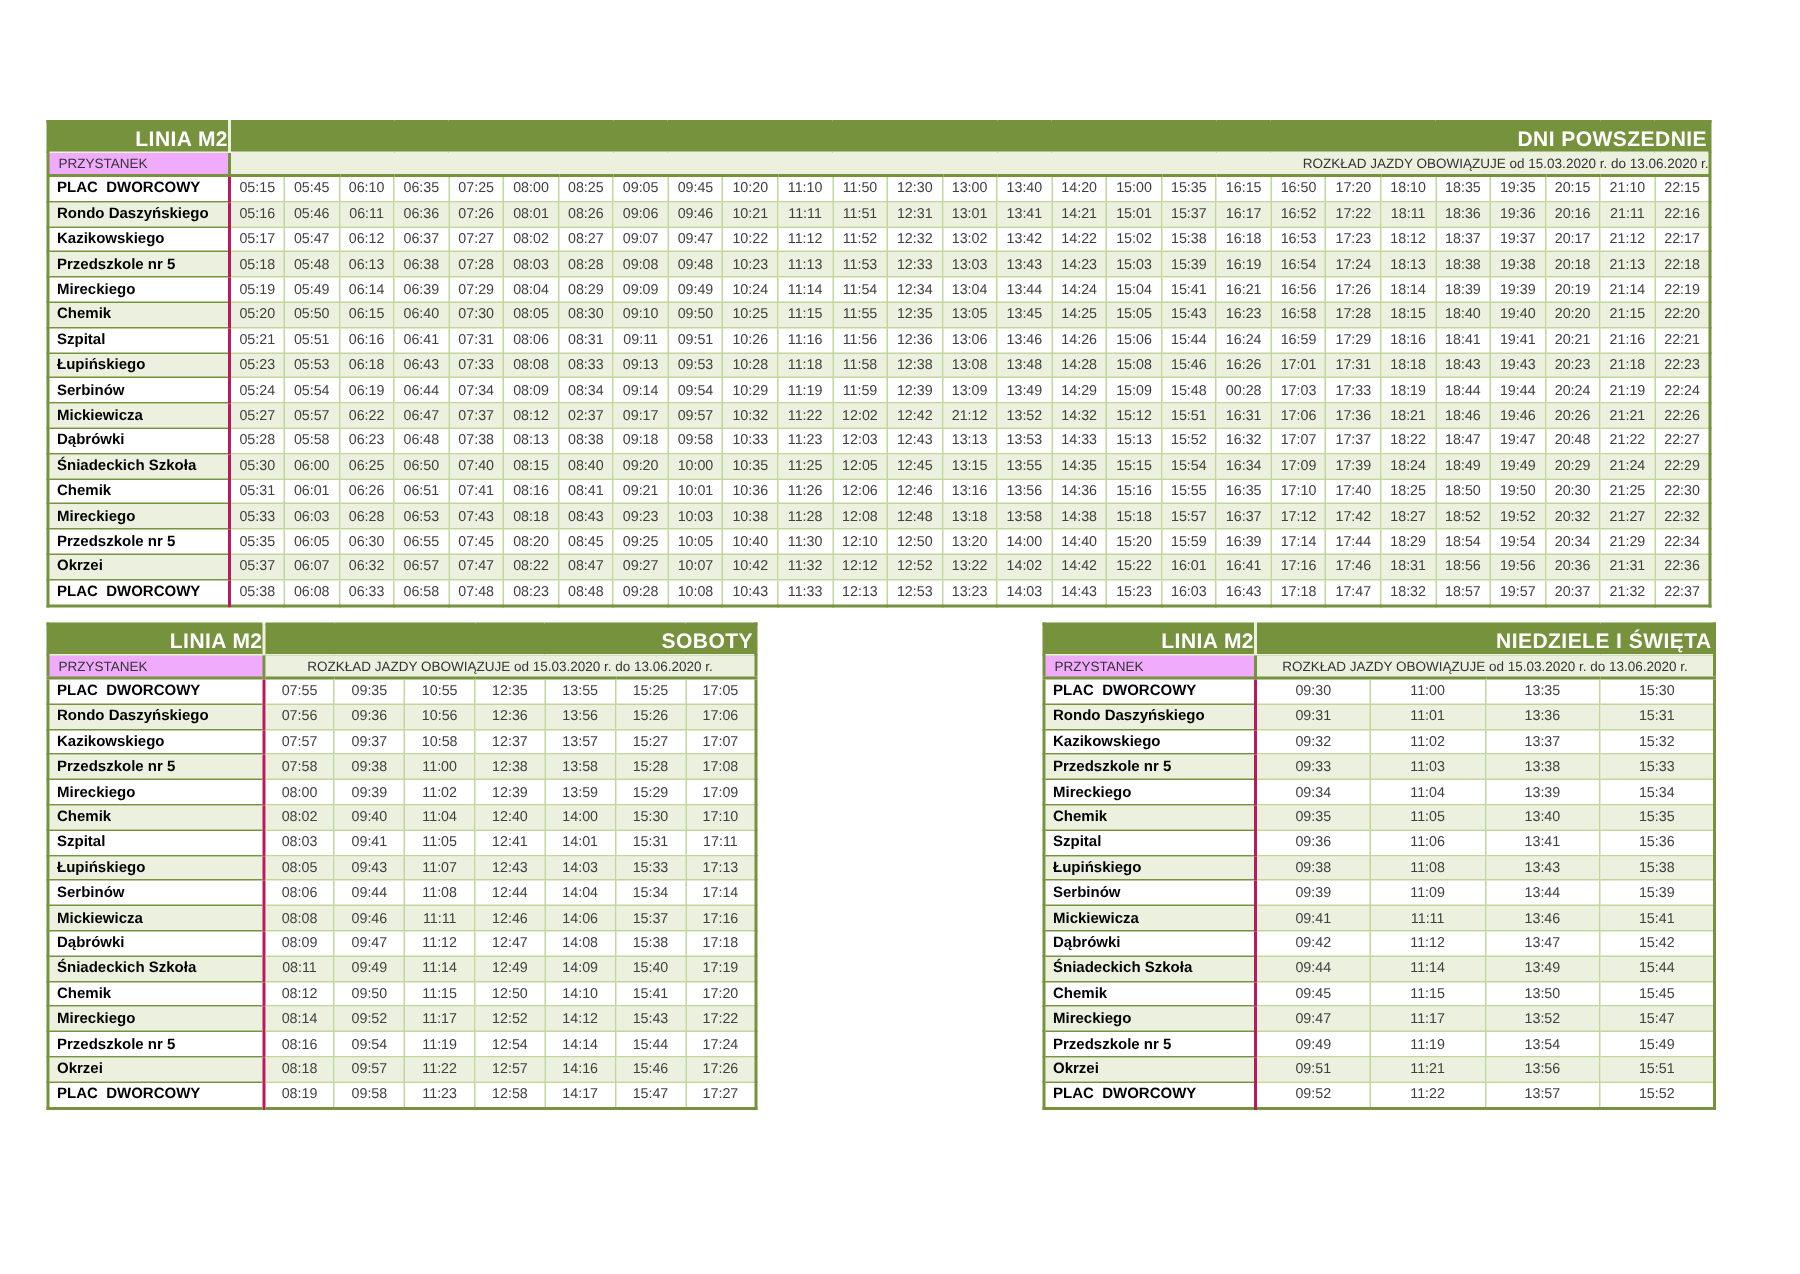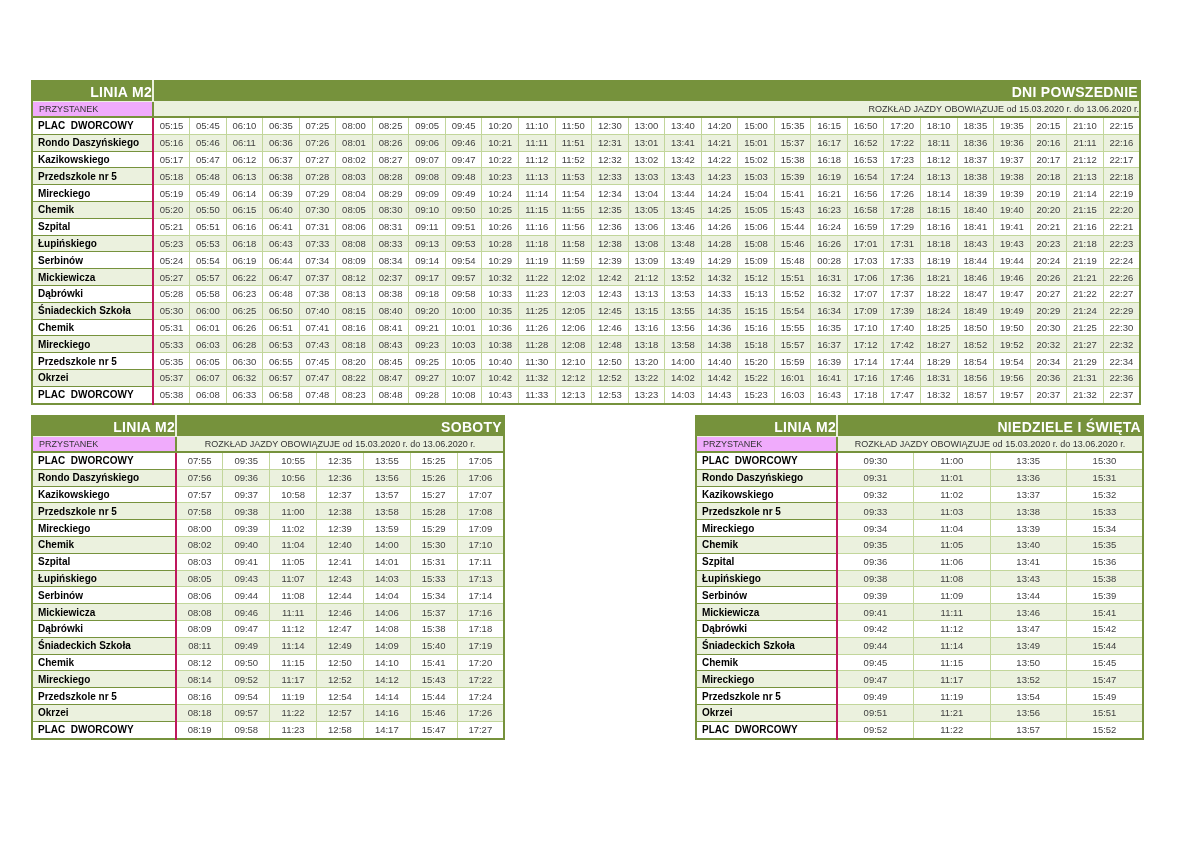--- a/index.html
+++ b/index.html
@@ -433,21 +433,21 @@
         <td class="time">13:53</td>
         <td class="time">14:33</td>
         <td class="time">15:13</td>
         <td class="time">15:52</td>
         <td class="time">16:32</td>
         <td class="time">17:07</td>
         <td class="time">17:37</td>
         <td class="time">18:22</td>
         <td class="time">18:47</td>
         <td class="time">19:47</td>
-        <td class="time">20:27</td>
+        <td class="time">20:48</td>
         <td class="time">21:22</td>
         <td class="time">22:27</td>
       </tr>
       <tr class="alt">
         <td class="stop">Śniadeckich Szkoła</td>
         <td class="time">05:30</td>
         <td class="time">06:00</td>
         <td class="time">06:25</td>
         <td class="time">06:50</td>
         <td class="time">07:40</td>

